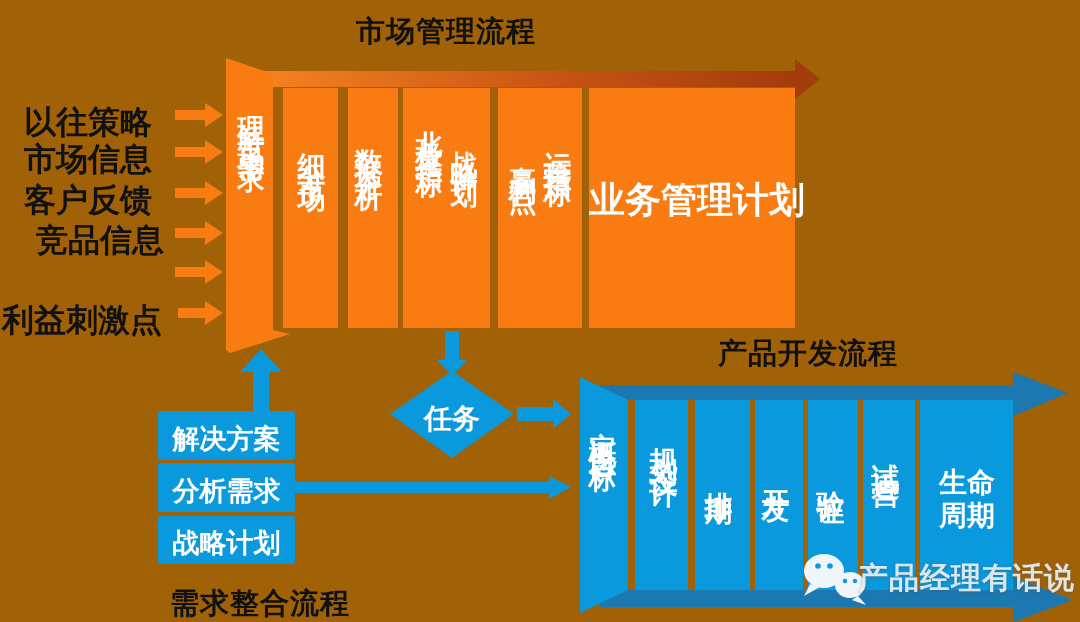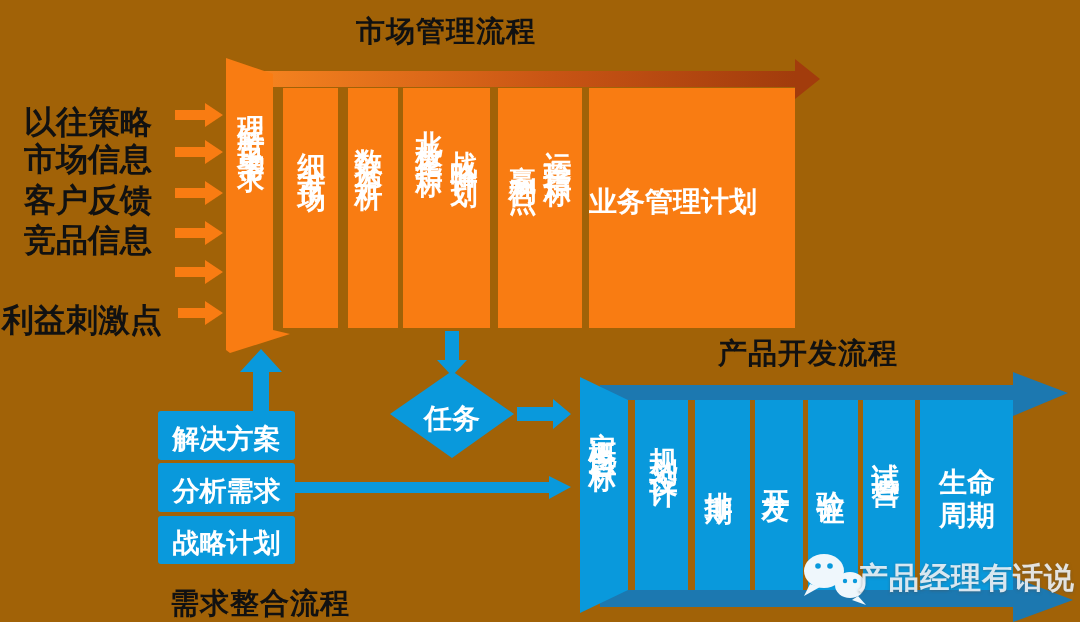--- a/index.html
+++ b/index.html
@@ -94,31 +94,31 @@
     </g>
   </svg>
 
   <div class="t title" style="left:356px;top:12px;">市场管理流程</div>
   <div class="t title" style="left:718px;top:334px;">产品开发流程</div>
   <div class="t title" style="left:170px;top:584px;">需求整合流程</div>
 
   <div class="t input-label" style="left:0;top:101px;">以往策略</div>
   <div class="t input-label" style="left:0;top:138px;">市场信息</div>
   <div class="t input-label" style="left:0;top:179px;">客户反馈</div>
-  <div class="t input-label" style="left:0;top:219px;">竞品信息</div>
+  <div class="t input-label" style="left:0;top:219px;padding-left:12px;">竞品信息</div>
   <div class="t input-label" style="left:0;top:299px;width:162px;">利益刺激点</div>
 
   <div class="t w v" style="left:237px;top:94px;font-size:27px;letter-spacing:10px;">理解市场需求</div>
   <div class="t w v" style="left:297px;top:130px;font-size:28px;letter-spacing:11px;">细分市场</div>
   <div class="t w v" style="left:354px;top:127px;font-size:28px;letter-spacing:11px;">数据分析</div>
   <div class="t w v" style="left:415px;top:109px;font-size:27px;letter-spacing:10px;">北极星指标</div>
   <div class="t w v" style="left:450px;top:129px;font-size:27px;letter-spacing:10px;">战略计划</div>
   <div class="t w v" style="left:508px;top:144px;font-size:28px;letter-spacing:10px;">赢利点</div>
   <div class="t w v" style="left:543px;top:129px;font-size:28px;letter-spacing:9px;">运营指标</div>
-  <div class="t w" style="left:589px;top:176px;width:206px;font-size:28px;margin-top:7px;">业务管理计划</div>
+  <div class="t w" style="left:589px;top:176px;width:206px;text-align:center;font-size:36px;">业务管理计划</div>
 
   <div class="t w" style="left:402px;top:400px;width:100px;text-align:center;font-size:28px;">任务</div>
 
   <div class="t w boxlabel" style="left:158px;top:421px;">解决方案</div>
   <div class="t w boxlabel" style="left:158px;top:473px;">分析需求</div>
   <div class="t w boxlabel" style="left:158px;top:525px;">战略计划</div>
 
   <div class="t w v" style="left:588px;top:409px;font-size:28px;letter-spacing:8px;">定概念目标</div>
   <div class="t w v" style="left:649px;top:424px;font-size:28px;letter-spacing:11px;">规划设计</div>
   <div class="t w v" style="left:704px;top:469px;font-size:28px;letter-spacing:5px;">排期</div>

